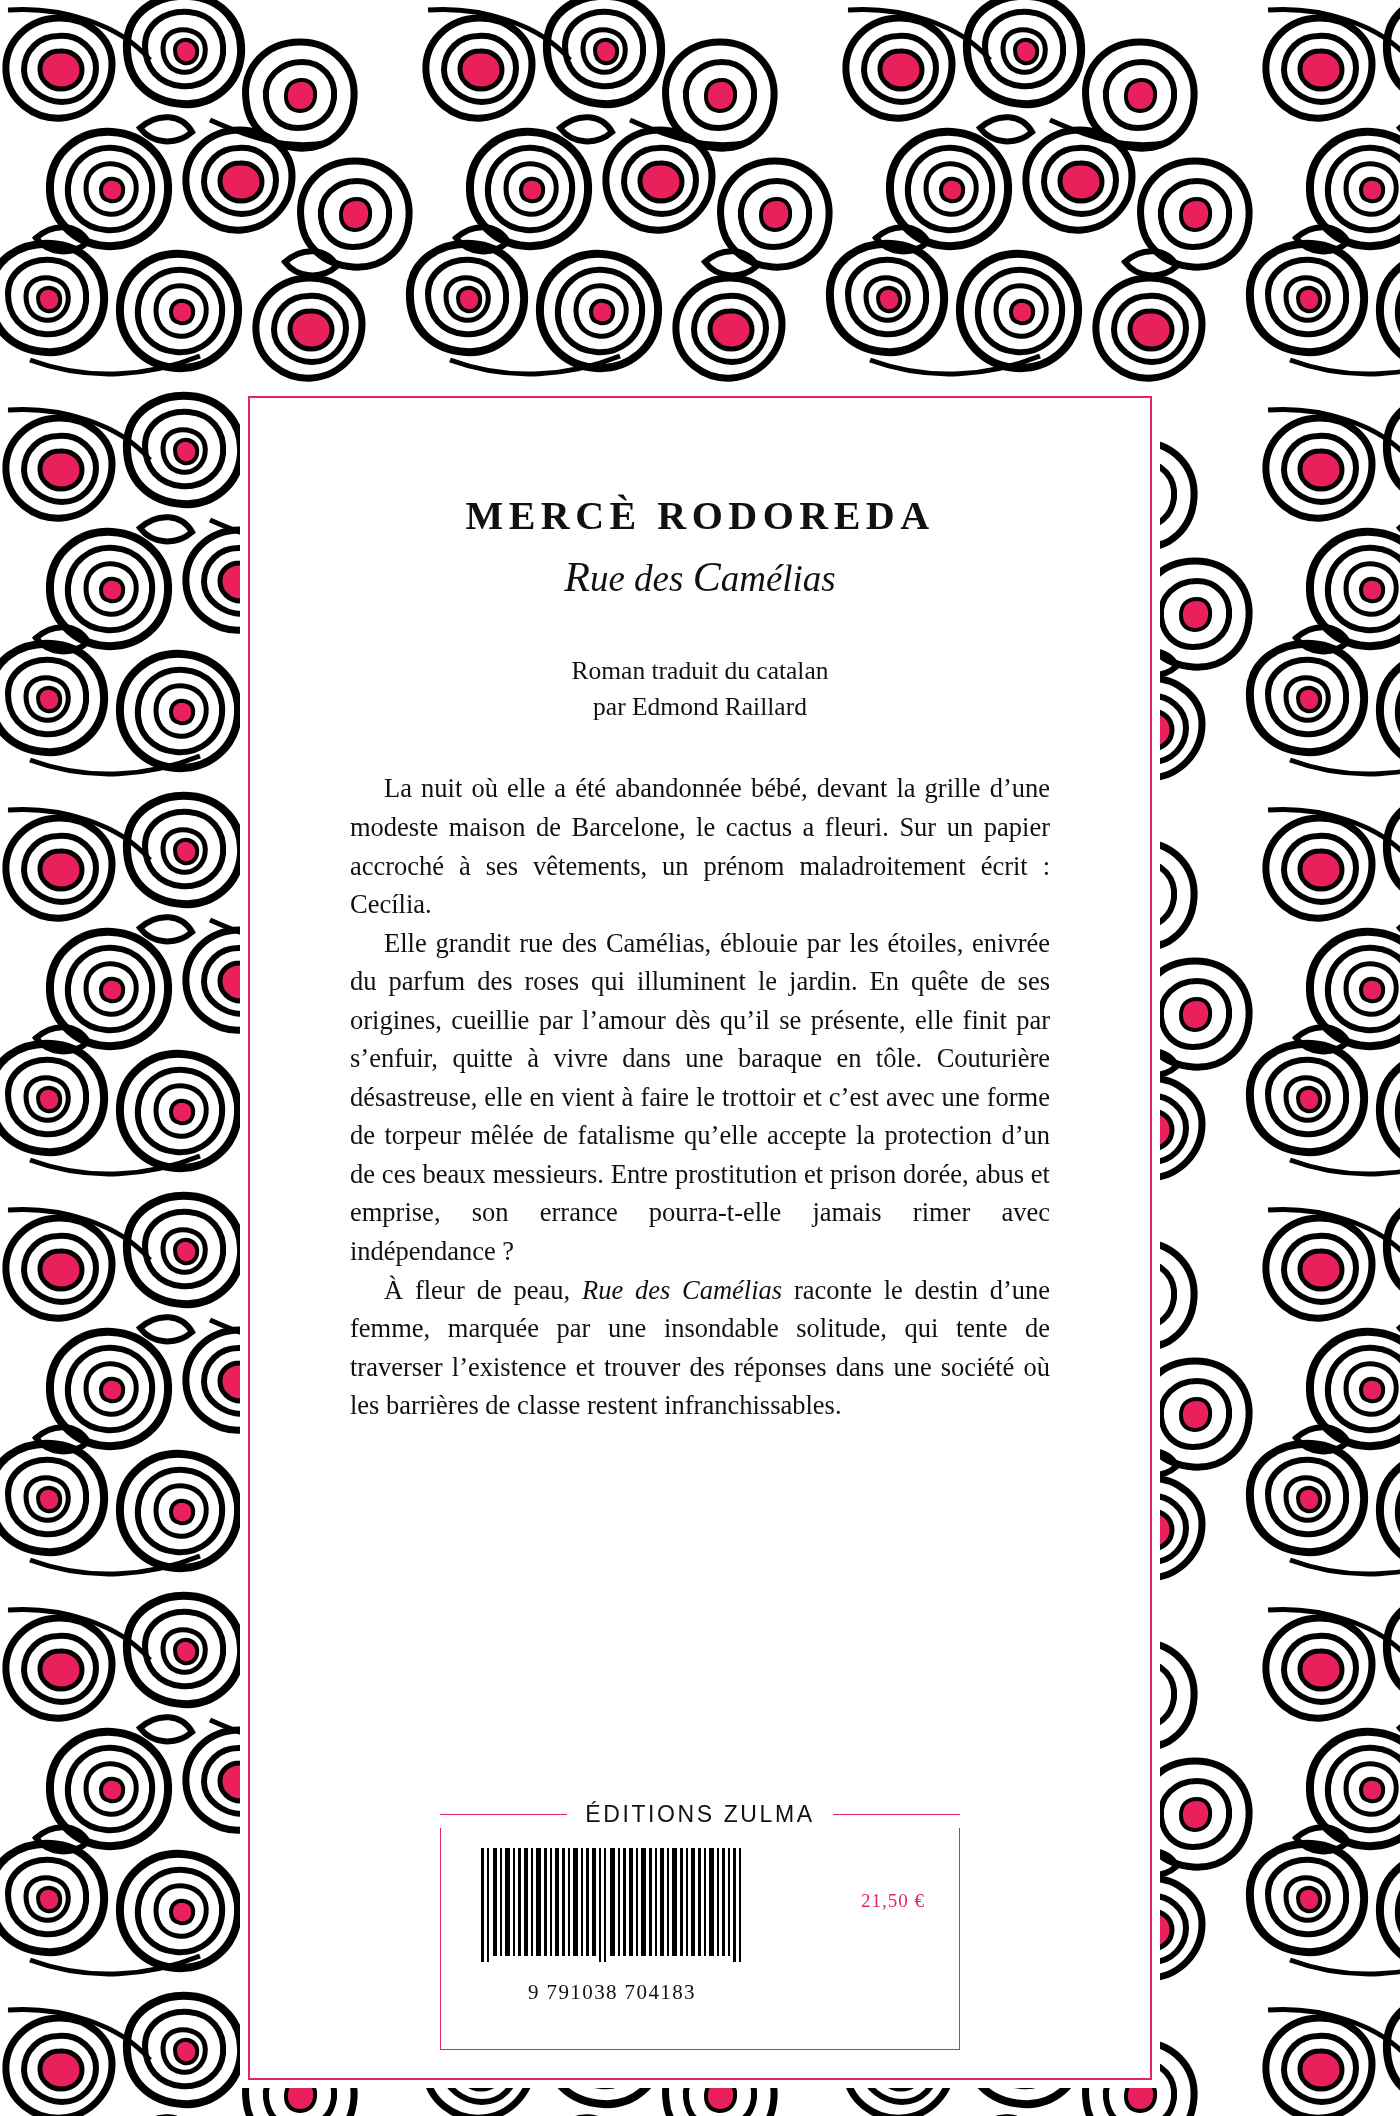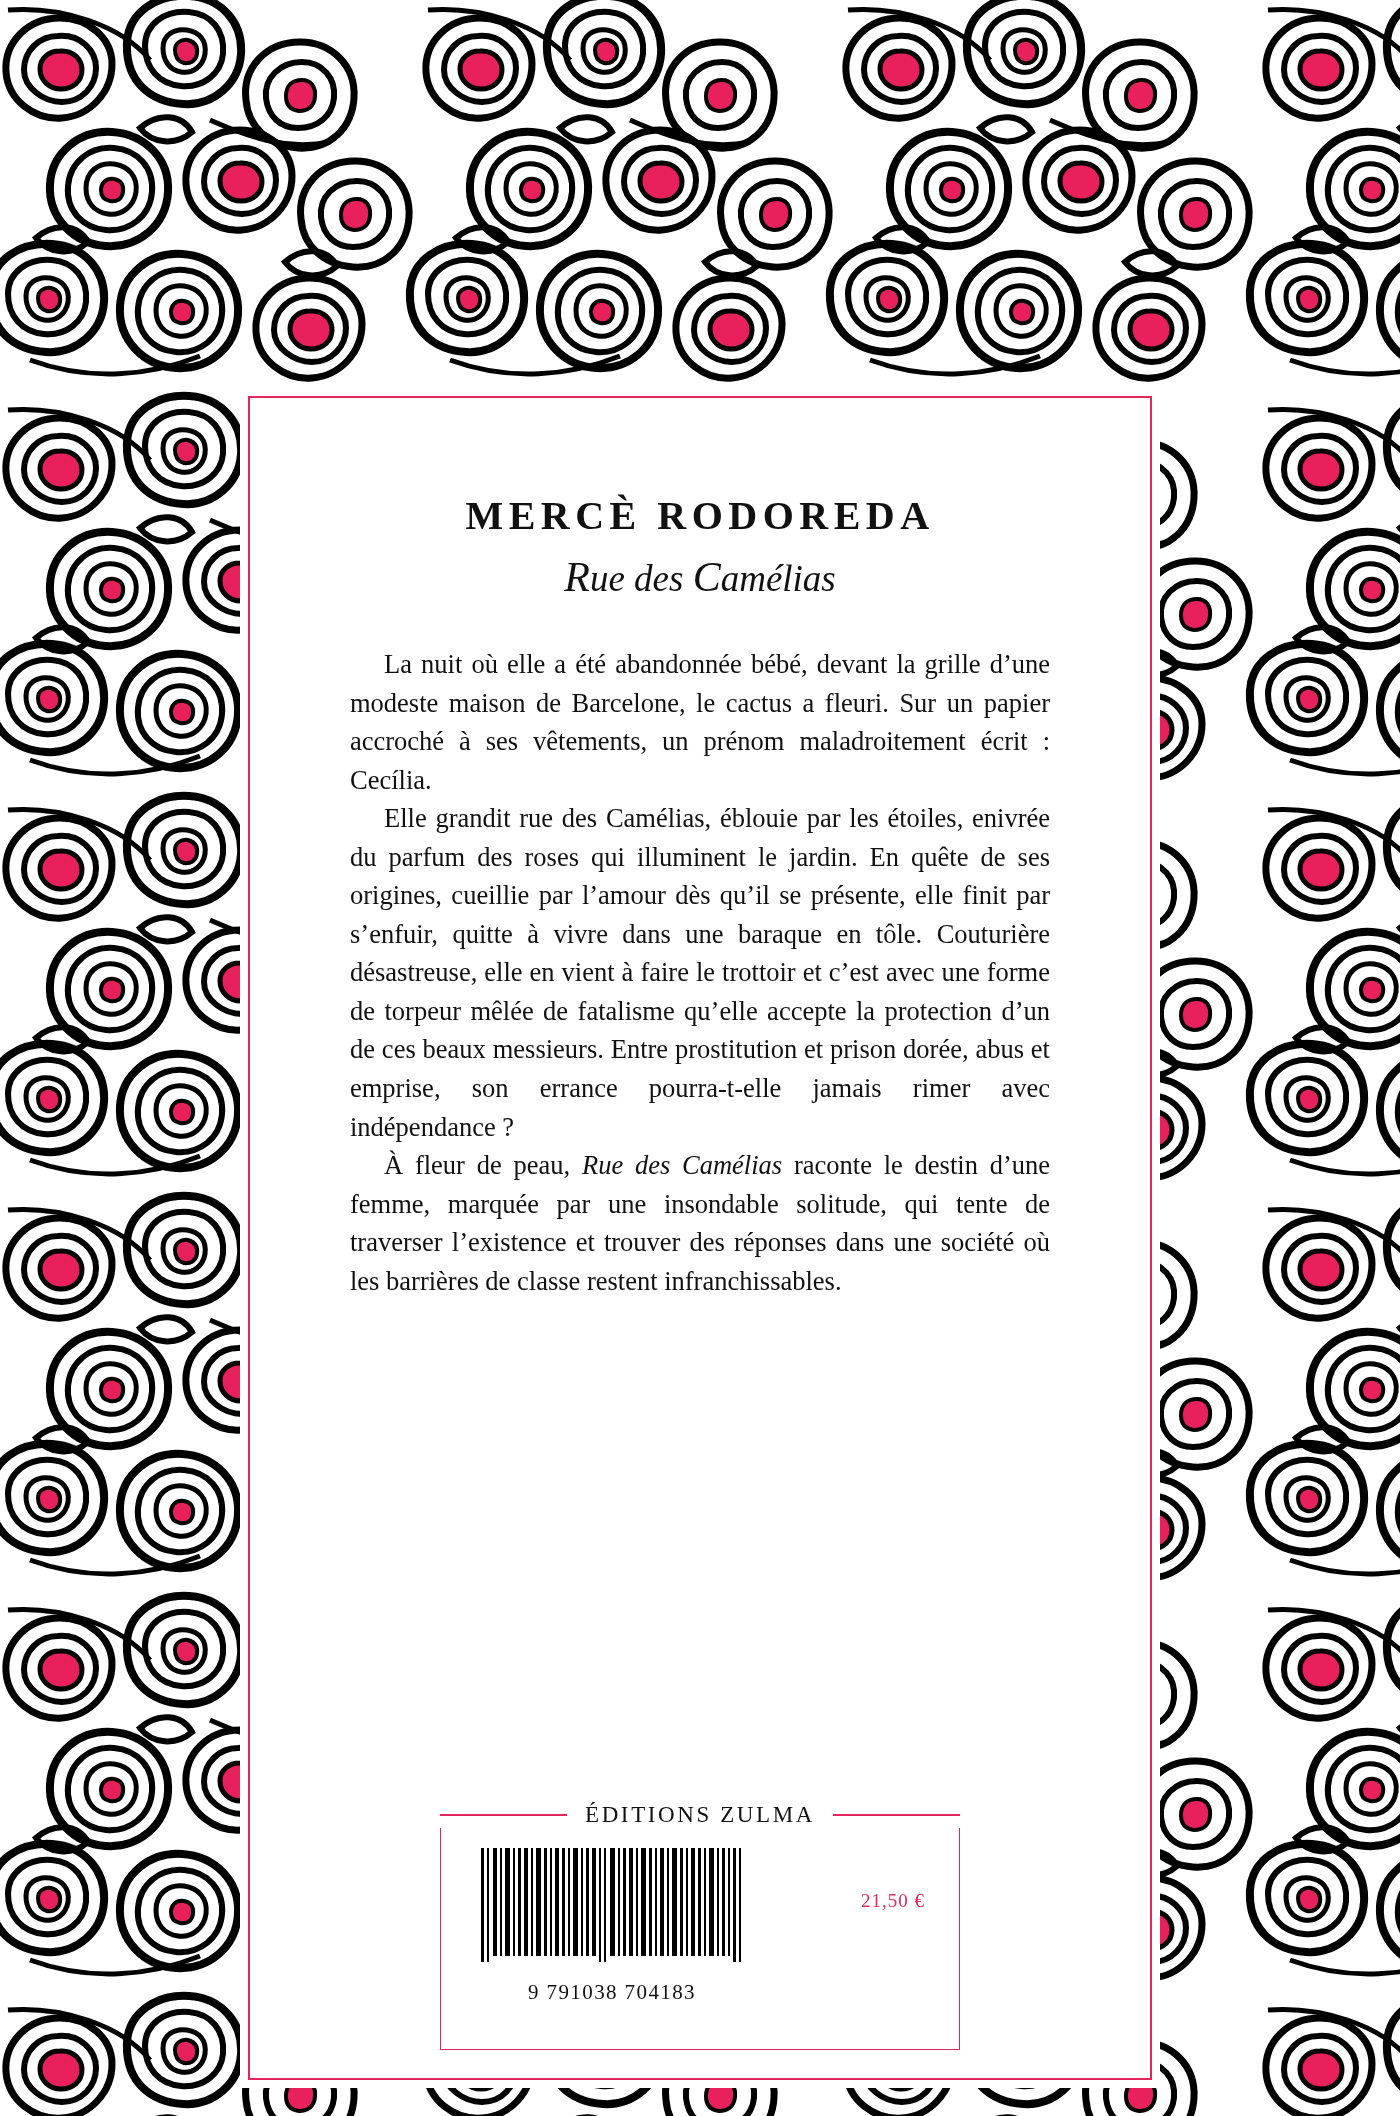--- a/index.html
+++ b/index.html
@@ -131,21 +131,21 @@
   .pub-rule {
     flex: 1 1 auto;
     height: 1.5px;
     background: #e2275e;
   }
   .pub-name {
     font-size: 23px;
     letter-spacing: 2.6px;
     color: #111;
     white-space: nowrap;
-    font-family: Liberation Serif, serif;
+    font-family: Liberation Sans, sans-serif;
   }
   .pub-box {
     width: 520px;
     margin: 0 auto;
     border-left: 1.5px solid #e2275e;
     border-right: 1.5px solid #e2275e;
     border-bottom: 1.5px solid #e2275e;
     box-sizing: border-box;
     position: relative;
     height: 222px;
@@ -251,20 +251,24 @@
   <div id="panel-border"></div>
 
   <div id="content">
 
     <div class="author">MERCÈ RODOREDA</div>
 
     <div class="title">
       <span class="cap">R</span><span>ue des </span><span class="cap">C</span><span>amélias</span>
     </div>
 
+    <div class="translation">
+      <div>Roman traduit du catalan</div>
+      <div>par Edmond Raillard</div>
+    </div>
 
     <div class="blurb">
       <p>La nuit où elle a été abandonnée bébé, devant la grille d’une modeste maison de Barcelone, le cactus a fleuri. Sur un papier accroché à ses vêtements, un prénom maladroitement écrit : Cecília.</p>
       <p>Elle grandit rue des Camélias, éblouie par les étoiles, enivrée du parfum des roses qui illuminent le jardin. En quête de ses origines, cueillie par l’amour dès qu’il se présente, elle finit par s’enfuir, quitte à vivre dans une baraque en tôle. Couturière désastreuse, elle en vient à faire le trottoir et c’est avec une forme de torpeur mêlée de fatalisme qu’elle accepte la protection d’un de ces beaux messieurs. Entre prostitution et prison dorée, abus et emprise, son errance pourra-t-elle jamais rimer avec indépendance ?</p>
       <p class="last-line-left">
         <span>À fleur de peau, </span><em>Rue des Camélias</em><span> raconte le destin d’une femme, marquée par une insondable solitude, qui tente de traverser l’existence et trouver des réponses dans une société où les barrières de classe restent infranchissables.</span>
       </p>
     </div>
 
     <div id="footer">

